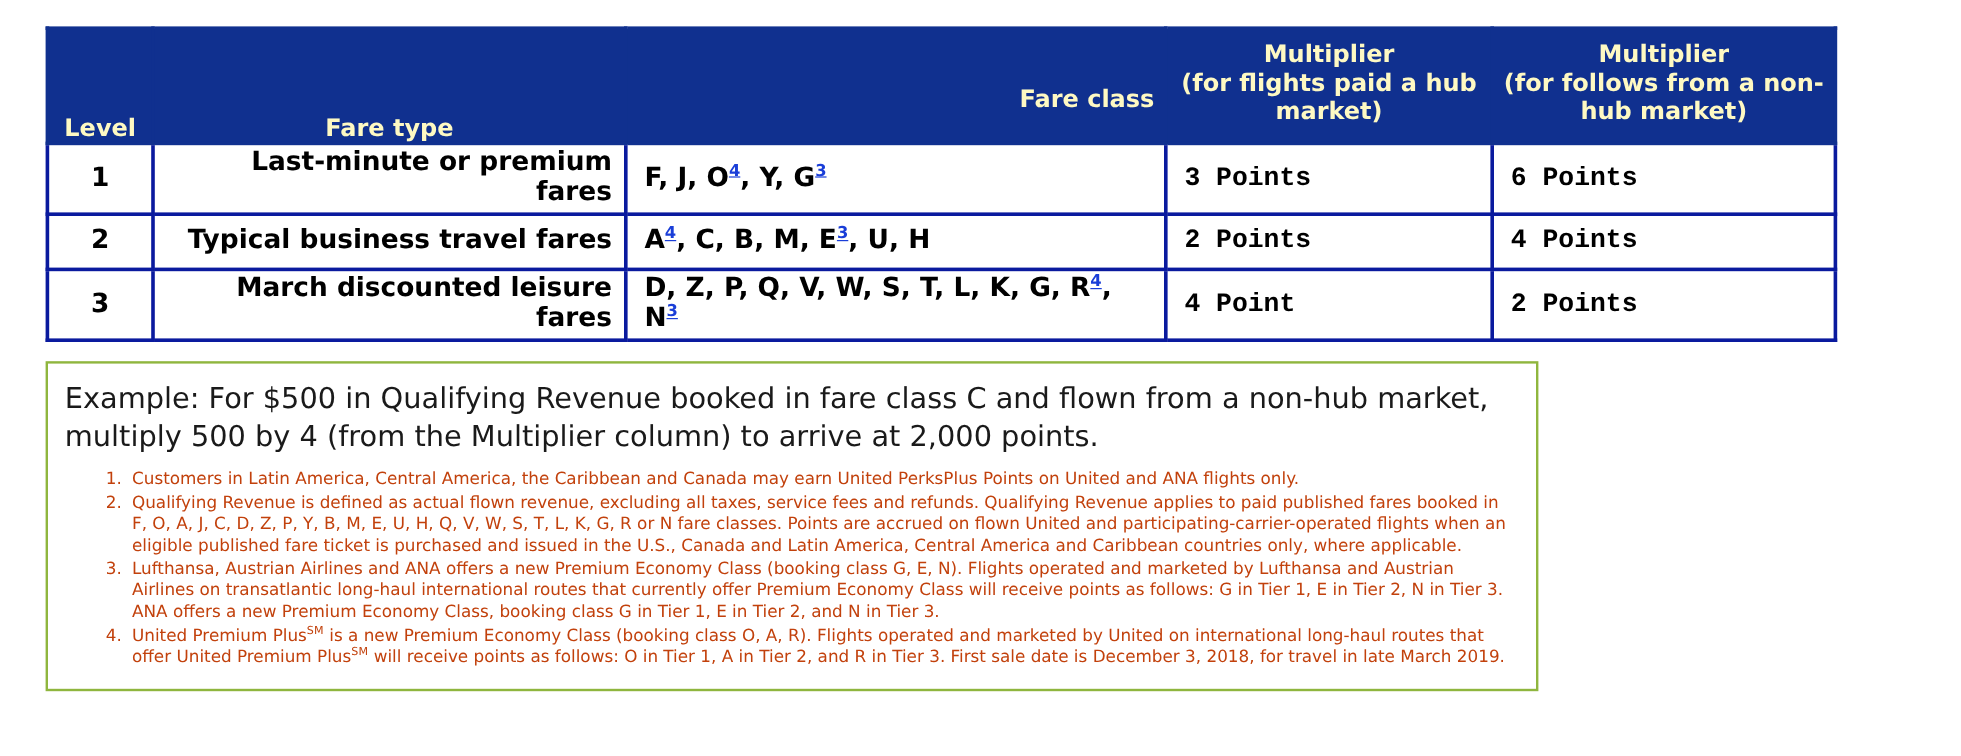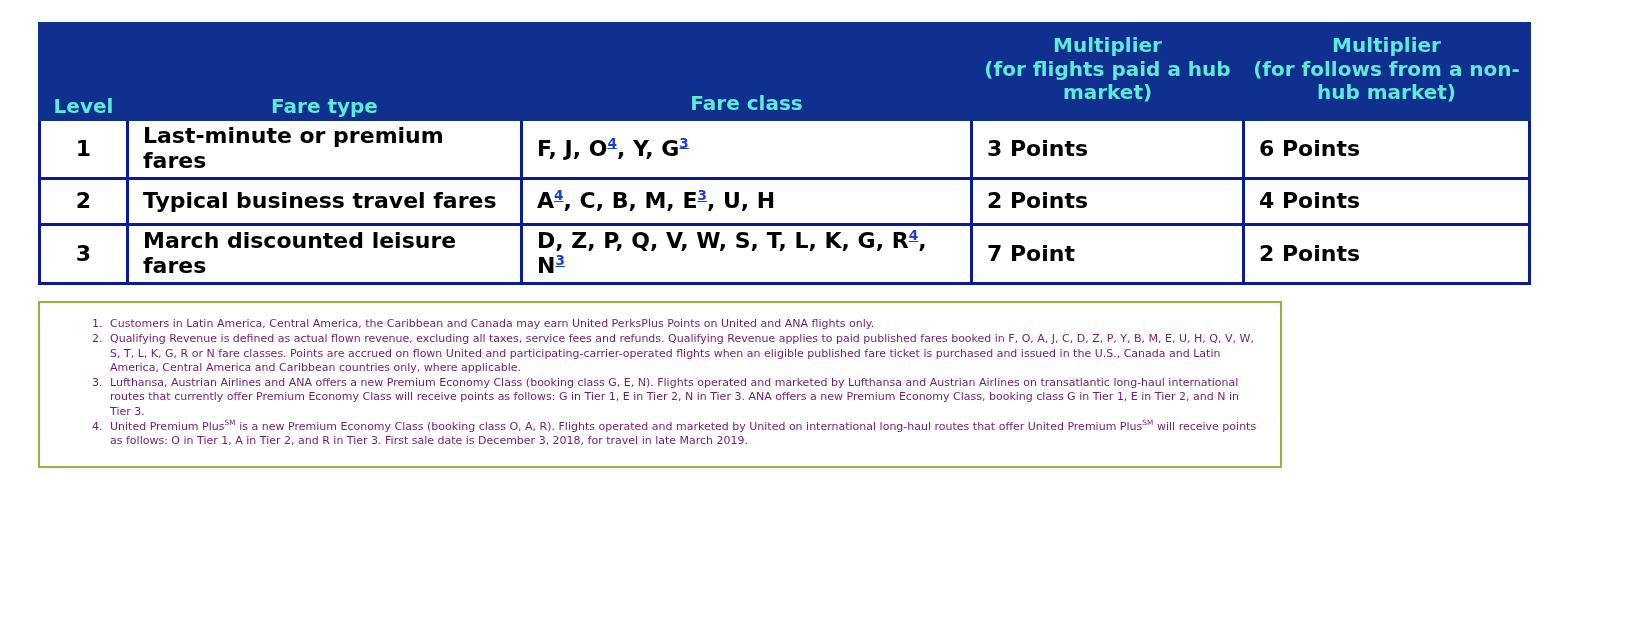--- a/index.html
+++ b/index.html
@@ -31,54 +31,54 @@
     background: #ffffff;
   }
   .fare-table th,
   .fare-table td {
     border: 3px solid #0a1a9e;
     padding: 0;
     vertical-align: middle;
   }
   .fare-table thead th {
     background: #10308f;
-    color: #5eead4;
+    color: #fef9c3;
     font-weight: bold;
     font-size: 20px;
     line-height: 1.17;
     height: 96px;
     box-sizing: border-box;
     padding: 4px 8px 8px 8px;
     border-color: #10308f;
     text-align: center;
   }
   .fare-table thead th.th-level { width: 88px; vertical-align: bottom; padding-bottom: 0; }
   .fare-table thead th.th-faretype { width: 394px; vertical-align: bottom; padding-bottom: 0; }
-  .fare-table thead th.th-fareclass { width: 450px; vertical-align: bottom; padding-bottom: 3px; }
+  .fare-table thead th.th-fareclass { width: 450px; vertical-align: bottom; padding-bottom: 24px; text-align: right; }
   .fare-table thead th.th-hub { width: 272px; vertical-align: middle; }
   .fare-table thead th.th-nonhub { width: 286px; vertical-align: middle; }
   .fare-table thead th .hdr-line { display: block; white-space: normal; }
 
   .fare-table tbody td {
     height: 46px;
     box-sizing: border-box;
     font-size: 22px;
     font-weight: bold;
     color: #000000;
     padding: 2px 10px 4px 10px;
     background: #ffffff;
   }
   .fare-table tbody td.c-level {
     text-align: center;
     padding-left: 2px;
     padding-right: 2px;
   }
-  .fare-table tbody td.c-faretype { text-align: left; padding-left: 14px; }
+  .fare-table tbody td.c-faretype { text-align: right; padding-left: 14px; }
   .fare-table tbody td.c-fareclass { text-align: left; padding-left: 14px; }
-  .fare-table tbody td.c-mult { text-align: left; padding-left: 14px; }
+  .fare-table tbody td.c-mult { text-align: left; padding-left: 14px; font-family: Liberation Mono, monospace; }
 
   .fnref {
     color: #1a3ed8;
     text-decoration: underline;
     font-size: 0.62em;
     vertical-align: super;
     line-height: 0;
     font-weight: bold;
     cursor: pointer;
   }
@@ -95,23 +95,23 @@
   .example-text {
     font-size: 24px;
     line-height: 1.32;
     color: #1a1a1a;
     margin: 0 0 10px 0;
     font-weight: normal;
   }
   .footnotes {
     margin: 0;
     padding: 0 0 0 52px;
-    font-size: 11px;
+    font-size: 14px;
     line-height: 1.3;
-    color: #701a75;
+    color: #c2410c;
   }
   .footnotes li {
     margin: 0 0 1px 0;
     padding-left: 4px;
   }
   .sm {
     font-size: 0.66em;
     vertical-align: super;
     line-height: 0;
     letter-spacing: 0.2px;
@@ -157,27 +157,28 @@
           <td class="c-level">2</td>
           <td class="c-faretype">Typical business travel fares</td>
           <td class="c-fareclass">A<span class="fnref">4</span>, C, B, M, E<span class="fnref">3</span>, U, H</td>
           <td class="c-mult">2 Points</td>
           <td class="c-mult">4 Points</td>
         </tr>
         <tr>
           <td class="c-level">3</td>
           <td class="c-faretype">March discounted leisure fares</td>
           <td class="c-fareclass">D, Z, P, Q, V, W, S, T, L, K, G, R<span class="fnref">4</span>, N<span class="fnref">3</span></td>
-          <td class="c-mult">7 Point</td>
+          <td class="c-mult">4 Point</td>
           <td class="c-mult">2 Points</td>
         </tr>
       </tbody>
   </table>
 
   <div class="example-box">
+    <p class="example-text">Example: For $500 in Qualifying Revenue booked in fare class C and flown from a non-hub market, multiply 500 by 4 (from the Multiplier column) to arrive at 2,000 points.</p>
     <ol class="footnotes" id="footnote-list">
         <li>Customers in Latin America, Central America, the Caribbean and Canada may earn United PerksPlus Points on United and ANA flights only.</li>
         <li>Qualifying Revenue is defined as actual flown revenue, excluding all taxes, service fees and refunds. Qualifying Revenue applies to paid published fares booked in F, O, A, J, C, D, Z, P, Y, B, M, E, U, H, Q, V, W, S, T, L, K, G, R or N fare classes. Points are accrued on flown United and participating-carrier-operated flights when an eligible published fare ticket is purchased and issued in the U.S., Canada and Latin America, Central America and Caribbean countries only, where applicable.</li>
         <li>Lufthansa, Austrian Airlines and ANA offers a new Premium Economy Class (booking class G, E, N). Flights operated and marketed by Lufthansa and Austrian Airlines on transatlantic long-haul international routes that currently offer Premium Economy Class will receive points as follows: G in Tier 1, E in Tier 2, N in Tier 3. ANA offers a new Premium Economy Class, booking class G in Tier 1, E in Tier 2, and N in Tier 3.</li>
         <li>United Premium Plus<span class="sm">SM</span> is a new Premium Economy Class (booking class O, A, R). Flights operated and marketed by United on international long-haul routes that offer United Premium Plus<span class="sm">SM</span> will receive points as follows: O in Tier 1, A in Tier 2, and R in Tier 3. First sale date is December 3, 2018, for travel in late March 2019.</li>
       </ol>
   </div>
 
 </div>
 

